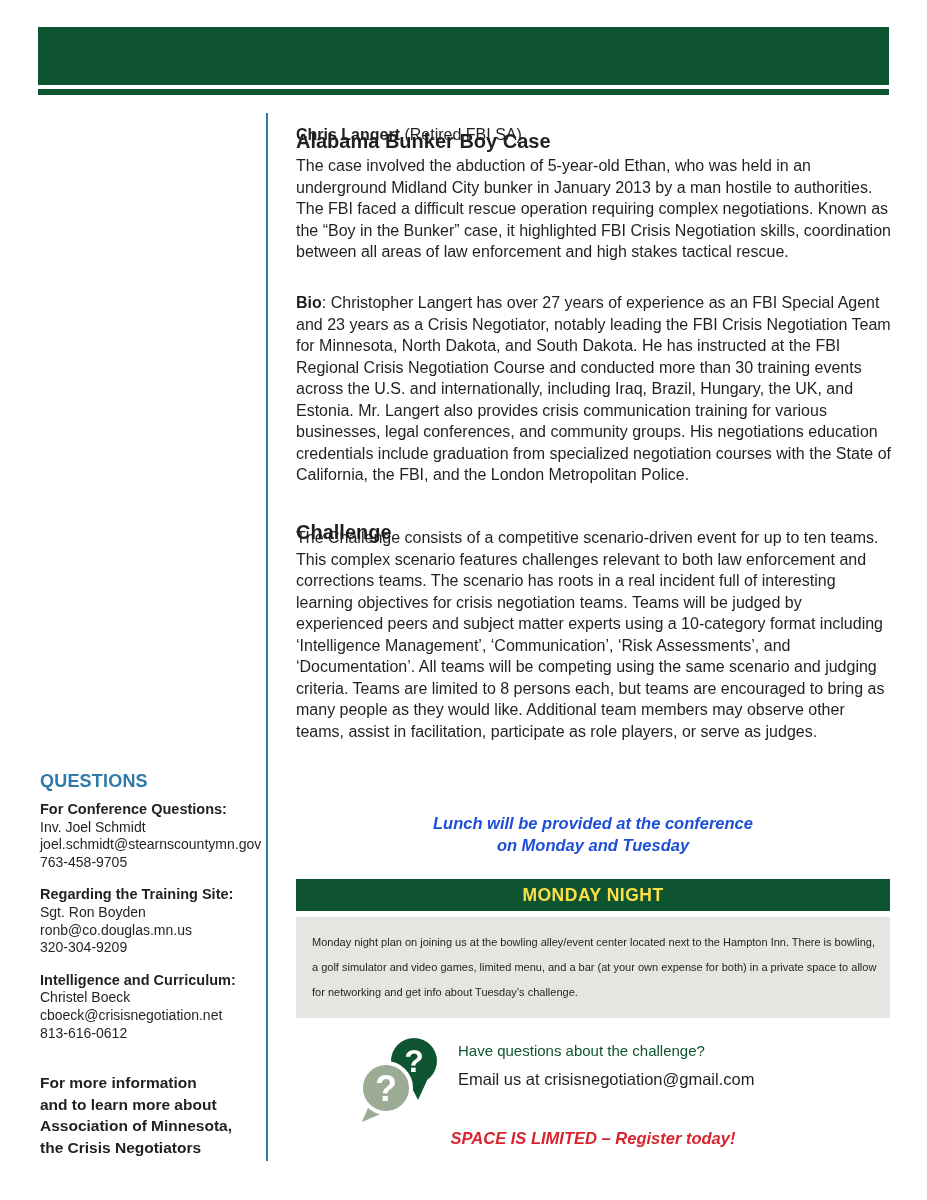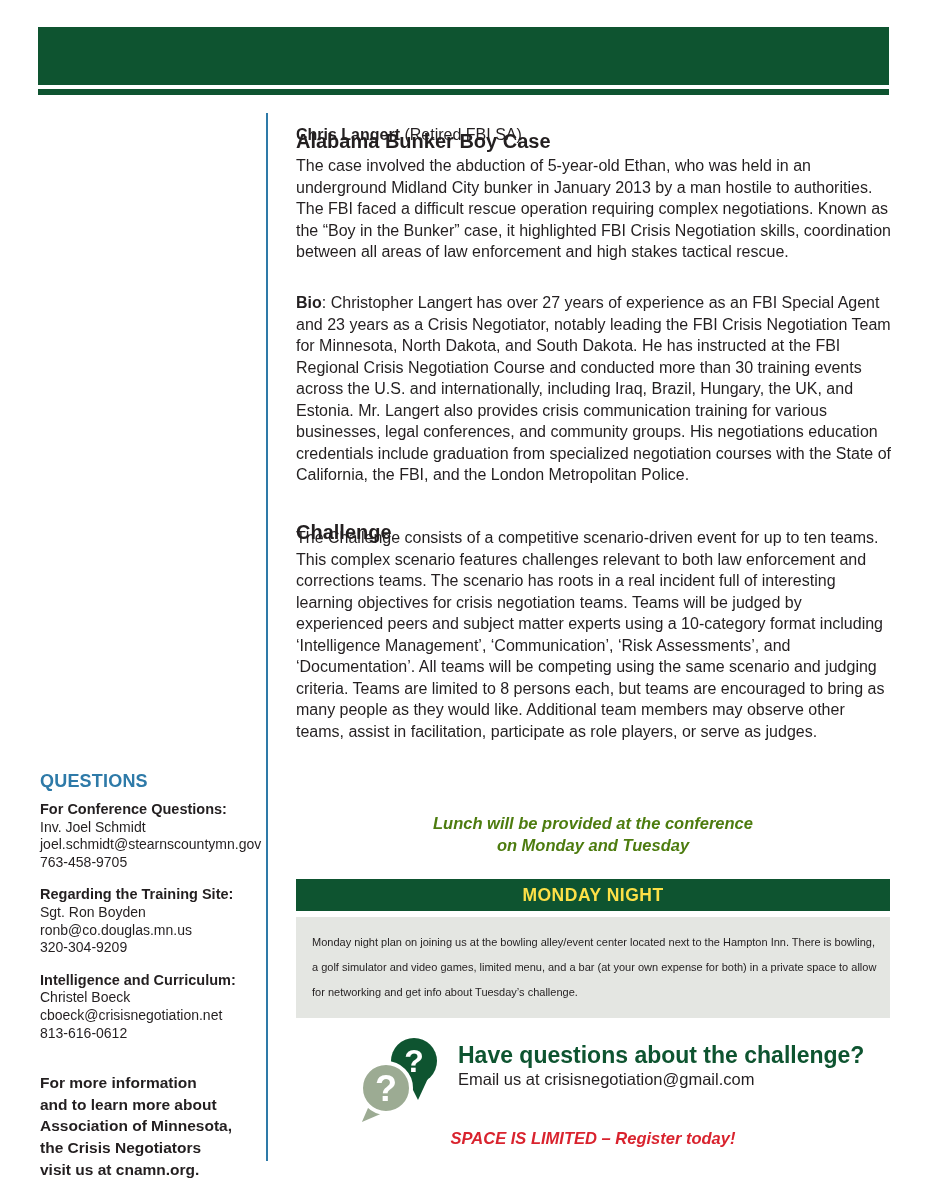--- a/index.html
+++ b/index.html
@@ -30,27 +30,27 @@
   .abs{position:absolute;left:296px;width:596px;}
   .speaker{top:110px;font-size:16px;}
   .speaker b{font-weight:bold;}
   .heading{font-size:20px;font-weight:bold;margin:0;}
   .h-case{top:130px;}
   .h-challenge{top:521px;}
   .body-p{font-size:16px;line-height:21.5px;margin:0;}
   .p-case{top:155px;}
   .p-bio{top:292px;}
   .p-challenge{top:527px;}
-  .lunch-note{top:812px;width:594px;text-align:center;color:#4d7c0f;font-weight:bold;font-style:italic;font-size:16.5px;line-height:22px;}
+  .lunch-note{top:812px;width:594px;text-align:center;color:#1d4ed8;font-weight:bold;font-style:italic;font-size:16.5px;line-height:22px;}
   .banner{top:879px;width:594px;height:32px;background:var(--green);color:#fde047;font-weight:bold;
     font-size:17.5px;line-height:32px;text-align:center;letter-spacing:.5px;}
   .graybox{top:917px;width:594px;box-sizing:border-box;background:var(--boxgray);
     padding:13px 12px 13px 16px;font-size:11px;line-height:25px;}
   .callout-icon{position:absolute;left:352px;top:1036px;width:96px;height:92px;}
-  .callout-heading{position:absolute;left:458px;top:1042px;font-size:23px;font-weight:bold;color:var(--green);}
+  .callout-heading{position:absolute;left:458px;top:1042px;font-size:15px;font-weight:normal;color:var(--green);}
   .callout-body{position:absolute;left:458px;top:1070px;font-size:16.5px;}
   .register-note{top:1129px;width:594px;text-align:center;color:var(--red);font-weight:bold;font-style:italic;font-size:16.5px;}
 </style>
 </head>
 <body>
 
 <div class="page">
 
   <div class="header-banner"></div>
   <div class="header-rule"></div>
@@ -78,21 +78,20 @@
       <div>Christel Boeck</div>
       <div>cboeck@crisisnegotiation.net</div>
       <div>813-616-0612</div>
     </div>
 
     <div class="sidebar-footer">
       <div>For more information</div>
       <div>and to learn more about</div>
       <div>Association of Minnesota,</div>
       <div>the Crisis Negotiators</div>
-      <div>visit us at cnamn.org.</div>
     </div>
   </aside>
 
   <main>
     <p class="abs speaker"><b>Chris Langert</b><span> (Retired FBI SA)</span></p>
 
     <h1 class="abs heading h-case">Alabama Bunker Boy Case</h1>
     <p class="abs body-p p-case">The case involved the abduction of 5-year-old Ethan, who was held in an underground Midland City bunker in January 2013 by a man hostile to authorities. The FBI faced a difficult rescue operation requiring complex negotiations. Known as the “Boy in the Bunker” case, it highlighted FBI Crisis Negotiation skills, coordination between all areas of law enforcement and high stakes tactical rescue.</p>
 
     <p class="abs body-p p-bio"><b>Bio</b><span>: Christopher Langert has over 27 years of experience as an FBI Special Agent and 23 years as a Crisis Negotiator, notably leading the FBI Crisis Negotiation Team for Minnesota, North Dakota, and South Dakota. He has instructed at the FBI Regional Crisis Negotiation Course and conducted more than 30 training events across the U.S. and internationally, including Iraq, Brazil, Hungary, the UK, and Estonia. Mr. Langert also provides crisis communication training for various businesses, legal conferences, and community groups. His negotiations education credentials include graduation from specialized negotiation courses with the State of California, the FBI, and the London Metropolitan Police.</span></p>

